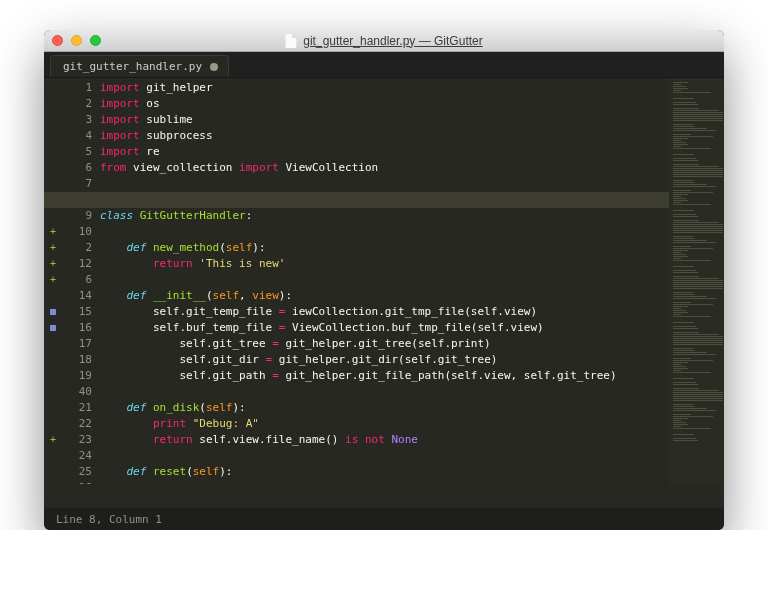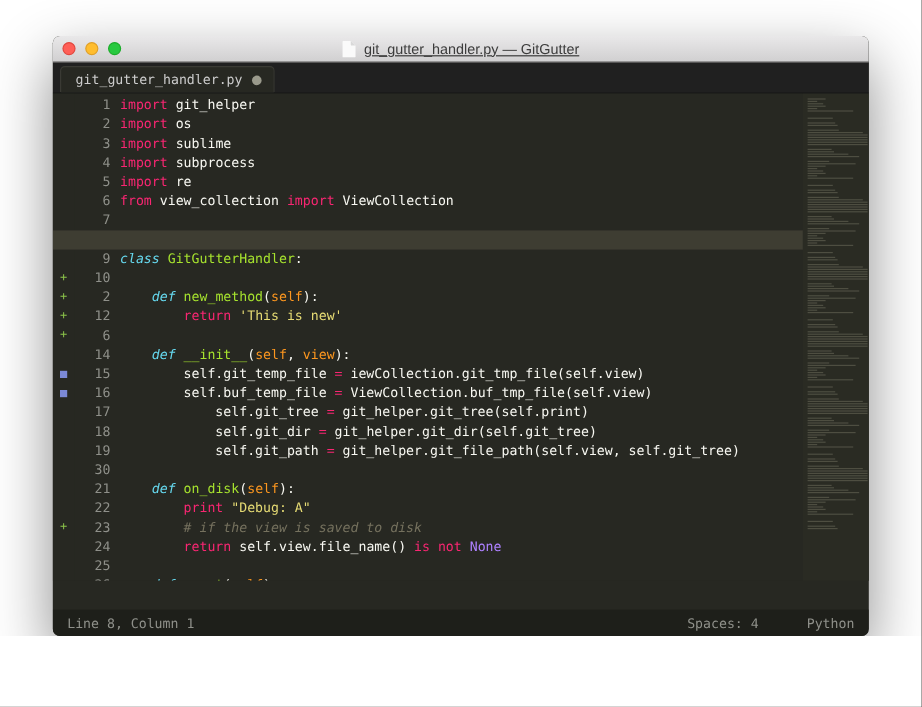--- a/index.html
+++ b/index.html
@@ -169,21 +169,21 @@
         <div>10</div>
         <div>2</div>
         <div>12</div>
         <div>6</div>
         <div>14</div>
         <div>15</div>
         <div>16</div>
         <div>17</div>
         <div>18</div>
         <div>19</div>
-        <div>30</div>
+        <div>40</div>
         <div>21</div>
         <div>22</div>
         <div>23</div>
         <div>24</div>
         <div>25</div>
         <div>26</div>
         <div>33</div>
       </div>
     <div class="code" id="code">
         <div class="line"><span class="tokens"><span class="kw">import</span><span> git_helper</span></span></div>
@@ -201,21 +201,20 @@
         <div class="line"><span class="tokens"></span></div>
         <div class="line"><span class="tokens"><span>    </span><span class="st">def</span><span> </span><span class="fn">__init__</span><span>(</span><span class="pa">self</span><span>, </span><span class="pa">view</span><span>):</span></span></div>
         <div class="line"><span class="tokens"><span>        self.git_temp_file </span><span class="kw">=</span><span> iewCollection.git_tmp_file(self.view)</span></span></div>
         <div class="line"><span class="tokens"><span>        self.buf_temp_file </span><span class="kw">=</span><span> ViewCollection.buf_tmp_file(self.view)</span></span></div>
         <div class="line"><span class="tokens"><span>            self.git_tree </span><span class="kw">=</span><span> git_helper.git_tree(self.print)</span></span></div>
         <div class="line"><span class="tokens"><span>            self.git_dir </span><span class="kw">=</span><span> git_helper.git_dir(self.git_tree)</span></span></div>
         <div class="line"><span class="tokens"><span>            self.git_path </span><span class="kw">=</span><span> git_helper.git_file_path(self.view, self.git_tree)</span></span></div>
         <div class="line"><span class="tokens"></span></div>
         <div class="line"><span class="tokens"><span>    </span><span class="st">def</span><span> </span><span class="fn">on_disk</span><span>(</span><span class="pa">self</span><span>):</span></span></div>
         <div class="line"><span class="tokens"><span>        </span><span class="kw">print</span><span> </span><span class="str">"Debug: A"</span></span></div>
-        <div class="line"><span class="tokens"><span>        </span><span class="cm"># if the view is saved to disk</span></span></div>
         <div class="line"><span class="tokens"><span>        </span><span class="kw">return</span><span> self.view.file_name() </span><span class="kw">is</span><span> </span><span class="kw">not</span><span> </span><span class="co">None</span></span></div>
         <div class="line"><span class="tokens"></span></div>
         <div class="line"><span class="tokens"><span>    </span><span class="st">def</span><span> </span><span class="fn">reset</span><span>(</span><span class="pa">self</span><span>):</span></span></div>
       </div>
     <div class="minimap" id="minimap">
         <div class="mm" style="width: 15.3px;"></div>
         <div class="mm" style="width: 8.1px;"></div>
         <div class="mm" style="width: 12.6px;"></div>
         <div class="mm" style="width: 15.3px;"></div>
         <div class="mm" style="width: 8.1px;"></div>
@@ -392,18 +391,14 @@
         <div class="mm" style="width: 0px;"></div>
         <div class="mm" style="width: 20.7px;"></div>
         <div class="mm" style="width: 0px;"></div>
         <div class="mm" style="width: 22.5px;"></div>
         <div class="mm" style="width: 25.2px;"></div>
       </div>
   </div>
 
   <div class="statusbar">
     <span>Line 8, Column 1</span>
-    <div class="right">
-      <span>Spaces: 4</span>
-      <span>Python</span>
-    </div>
   </div>
 </div>
 
 </body></html>

